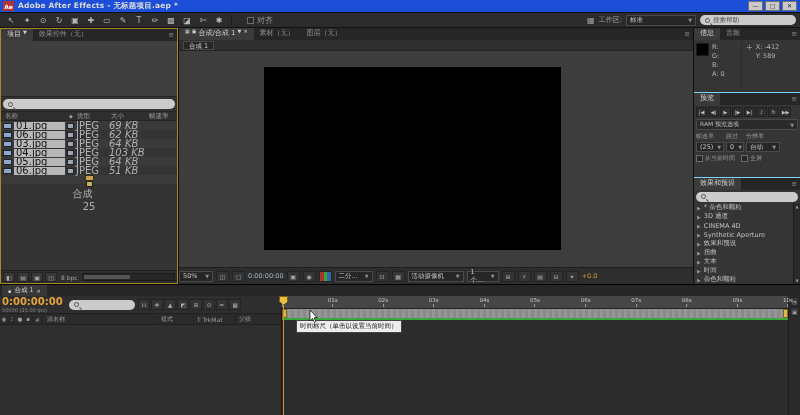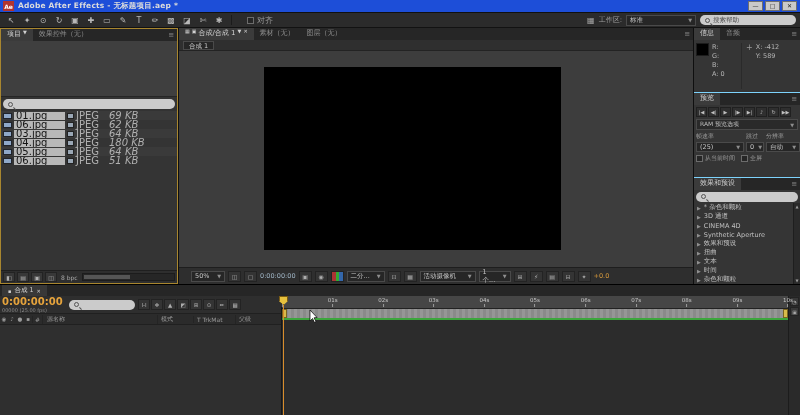--- a/index.html
+++ b/index.html
@@ -81,21 +81,21 @@
 
   
   .comp { flex:1; display:flex; flex-direction:column; background:#3c3c3c; }
   .cp-subtabs { height:11px; background:#2f2f2f; border-bottom:1px solid #232323; display:flex;
     align-items:center; padding:0 4px; }
   .chip { background:#262626; border:1px solid #4a4a4a; color:#c9c9c9; font-size:6.5px;
     padding:0 5px; height:9px; line-height:8px; }
   .cp-view { flex:1; position:relative; background:#3d3d3d; }
   .stage { position:absolute; left:85px; top:16px; width:297px; height:183px; background:#000; }
   .cp-foot { height:17px; background:#2e2e2e; border-top:1px solid #1e1e1e; display:flex;
-    align-items:center; gap:3px; padding:0 12px; font-size:6.5px; flex:0 0 auto; }
+    align-items:center; gap:3px; padding:0 0; font-size:6.5px; flex:0 0 auto; }
   .cico { width:13px; height:11px; background:#343434; border:1px solid #232323; color:#adadad;
     font-size:6px; display:flex; align-items:center; justify-content:center; flex:0 0 auto; }
   .rgbgrad { background:linear-gradient(90deg,#a33 0 33%,#3a3 33% 66%,#36a 66% 100%); }
   .cp-tc { color:#9fb4c4; font-size:6.5px; }
   .exposure { color:#d89a3c; font-size:6.5px; }
 
   
   .rightcol { width:106px; display:flex; flex-direction:column; gap:1px; background:#7dd3fc; }
   .rpanel { background:#353535; display:flex; flex-direction:column; }
   .info-body { height:52px; display:flex; padding:3px 2px; gap:3px; font-size:6.5px; color:#b5b5b5; }
@@ -236,20 +236,27 @@
           <span>效果控件（无）</span>
         </span>
         <span class="pmenu">≡</span>
       </div>
       <div class="pj-preview"></div>
       <div class="pj-search">
         <span class="pill">
           <span class="mag"></span>
         </span>
       </div>
+      <div class="pj-head">
+        <span class="c-name">名称</span>
+        <span class="c-label">◆</span>
+        <span class="c-type">类型</span>
+        <span class="c-size">大小</span>
+        <span class="c-rate">帧速率</span>
+      </div>
       <div class="pj-list">
 
       <div class="prow jpeg">
           <span class="thumb"></span>
           <span class="pname">01.jpg</span>
           <span class="plabel"></span>
           <span class="ptype">JPEG</span>
           <span class="psize">69 KB</span>
           <span class="prate"></span>
         </div>
@@ -267,38 +274,46 @@
           <span class="plabel"></span>
           <span class="ptype">JPEG</span>
           <span class="psize">64 KB</span>
           <span class="prate"></span>
         </div>
           <div class="prow jpeg">
           <span class="thumb"></span>
           <span class="pname">04.jpg</span>
           <span class="plabel"></span>
           <span class="ptype">JPEG</span>
-          <span class="psize">180 KB</span>
+          <span class="psize">103 KB</span>
           <span class="prate"></span>
         </div>
           <div class="prow jpeg">
           <span class="thumb"></span>
           <span class="pname">05.jpg</span>
           <span class="plabel"></span>
           <span class="ptype">JPEG</span>
           <span class="psize">64 KB</span>
           <span class="prate"></span>
         </div>
           <div class="prow jpeg">
           <span class="thumb"></span>
           <span class="pname">06.jpg</span>
           <span class="plabel"></span>
           <span class="ptype">JPEG</span>
           <span class="psize">51 KB</span>
           <span class="prate"></span>
+        </div>
+          <div class="prow comp">
+          <span class="thumb"></span>
+          <span class="pname">合成 1</span>
+          <span class="plabel"></span>
+          <span class="ptype">合成</span>
+          <span class="psize"></span>
+          <span class="prate">25</span>
         </div>
         </div>
       <div class="pj-foot">
         <span style="display:flex;gap:2px">
 
         <span class="fico">◧</span>
             <span class="fico">▤</span>
             <span class="fico">▣</span>
             <span class="fico">◫</span>
           </span>
@@ -415,21 +430,21 @@
               <span class="tbtn">↻</span>
               <span class="tbtn">▶▶</span>
             </span>
           <span class="rambar">
             <span>RAM 预览选项</span>
             <span class="arr">▼</span>
           </span>
           <span class="prevgrid">
             <span class="pg-col">
               <span>帧速率</span>
-              <span class="dd" style="width:48px">
+              <span class="dd" style="width:28px">
                 <span>(25)</span>
                 <span class="arr">▼</span>
               </span>
             </span>
             <span class="pg-col">
               <span>跳过</span>
               <span class="dd" style="width:18px">
                 <span>0</span>
                 <span class="arr">▼</span>
               </span>
@@ -572,20 +587,21 @@
             <span class="tick" style="left: 100%;">10s</span>
           </div>
         <div class="workbar">
           <span class="wa-handle" style="left:0"></span>
           <span class="wa-handle" style="right:0"></span>
         </div>
         <div class="greenline"></div>
         <div class="cti">
           <span class="cti-head"></span>
         </div>
+        <div class="tooltip">时间标尺（单击以设置当前时间）</div>
         <div class="cursor">
           <svg width="9" height="13" viewBox="0 0 9 13">
             <polygon points="1,0 1,11 3.5,8.5 5.5,12.5 7,11.5 5,7.8 8,7.5" fill="#fff" stroke="#000" stroke-width="0.7"></polygon>
           </svg>
         </div>
       </div>
 
       <div class="tl-strip">
 
       <span class="sico">◔</span>

